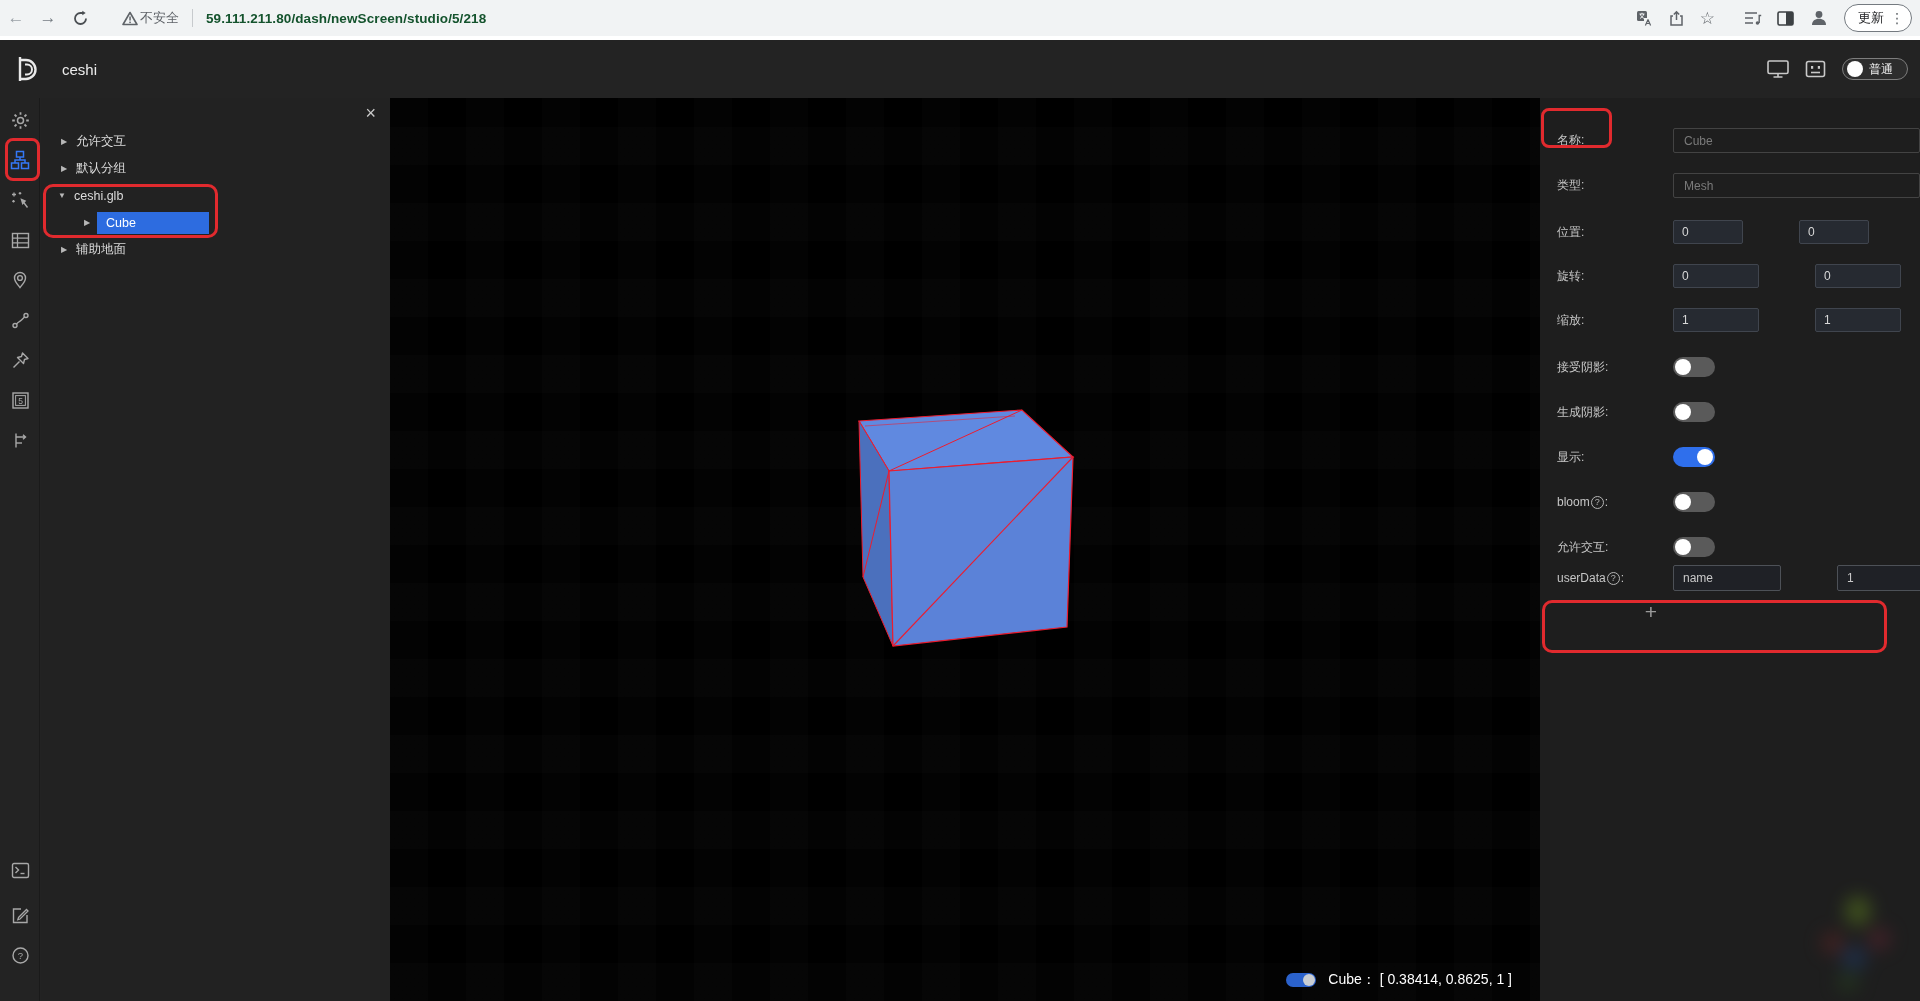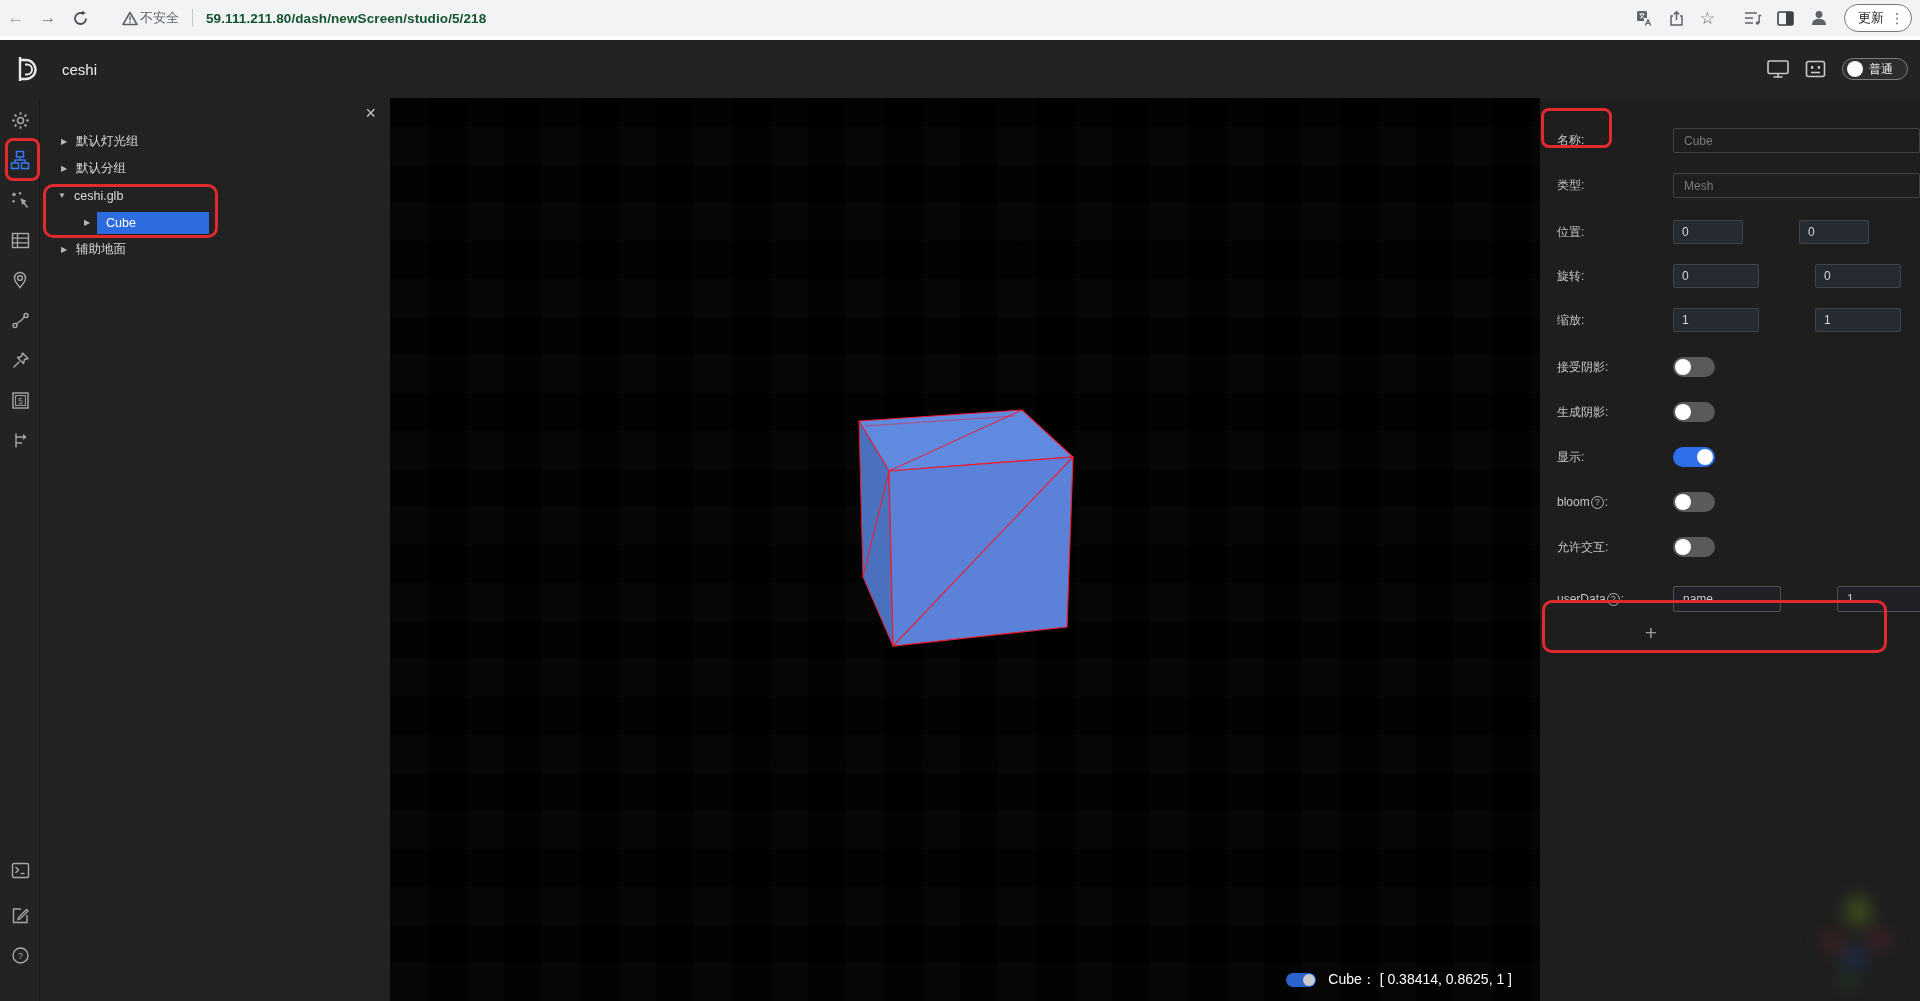--- a/index.html
+++ b/index.html
@@ -292,21 +292,21 @@
         <text x="9.5" y="13" font-size="9.5" fill="#a8a8a8" text-anchor="middle" font-family="Liberation Sans, sans-serif">?</text>
       </svg>
     </div>
   </div>
 
   <div class="tree-col">
     <div class="tree-close">×</div>
     <div class="tree">
       <div class="tree-row ind-0">
         <span class="tw">▶</span>
-        <span style="margin-left:6px;">默认灯光组</span>
+        <span style="margin-left:6px;">允许交互</span>
       </div>
       <div class="tree-row ind-0">
         <span class="tw">▶</span>
         <span style="margin-left:6px;">默认分组</span>
       </div>
       <div class="tree-row ind-1">
         <span class="tw">▼</span>
         <span style="margin-left:6px;">ceshi.glb</span>
       </div>
       <div class="tree-row ind-2">
@@ -402,21 +402,21 @@
       <div class="row mb25">
         <div class="row-label">
           <span>bloom</span>
           <span class="help-circ">?</span>
           <span>:</span>
         </div>
         <div class="toggle">
             <div class="knob"></div>
           </div>
       </div>
-      <div class="row" style="margin-bottom:29px;text-align:center;">
+      <div class="row" style="margin-bottom:8px;text-align:center;">
         <div class="row-label">允许交互:</div>
         <div class="toggle">
             <div class="knob"></div>
           </div>
       </div>
 
       <div class="row">
         <div class="row-label">
           <span>userData</span>
           <span class="help-circ">?</span>

